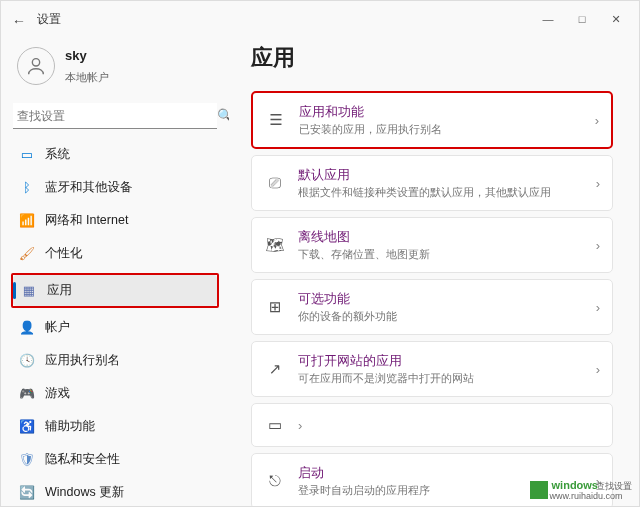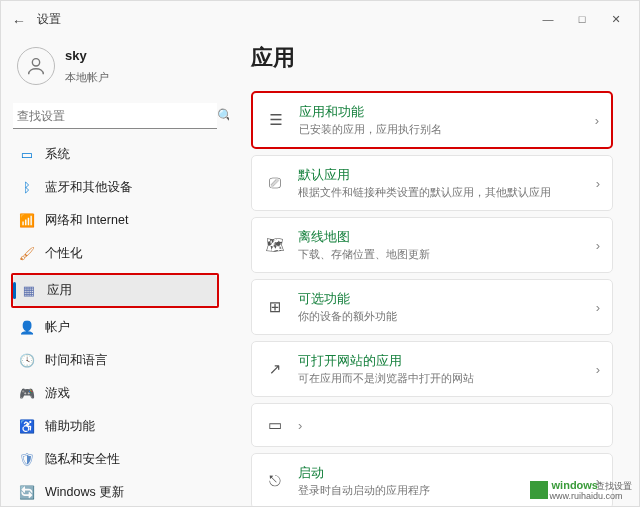--- a/index.html
+++ b/index.html
@@ -26,21 +26,21 @@
     .nav-item.active::before { content: ""; position: absolute; left: 0; top: 7px; bottom: 7px; width: 3px; background: #0067c0; border-radius: 2px; }
     .nav-icon { width: 16px; height: 16px; display: flex; align-items: center; justify-content: center; font-size: 13px; }
     .nav-highlight { border: 2px solid #d60000; border-radius: 2px; margin: 2px 0; }
     .main { flex: 1; padding: 0 26px 10px 22px; overflow-y: auto; }
     .page-title { font-size: 22px; font-weight: 600; margin: 6px 0 18px 0; color: #222; }
     .cards { display: flex; flex-direction: column; gap: 6px; }
     .card { background: #fff; border: 1px solid #e4e4e4; border-radius: 5px; display: flex; align-items: center; padding: 10px 12px; cursor: pointer; gap: 12px; }
     .card.highlight { border: 2px solid #d60000; }
     .card-icon { width: 22px; height: 22px; display: flex; align-items: center; justify-content: center; color: #555; font-size: 15px; }
     .card-body { flex: 1; }
-    .card-title { font-size: 13px; color: #15803d; }
+    .card-title { font-size: 13px; color: #701a75; }
     .card-sub { font-size: 11px; color: #777; margin-top: 1px; }
     .chev { color: #888; font-size: 13px; }
     .watermark { position: absolute; right: 8px; bottom: 6px; display: flex; align-items: center; gap: 4px; font-size: 11px; font-weight: 700; }
     .watermark .logo { width: 18px; height: 18px; background: #3a9b3a; position: relative; }
     .watermark .a { color: #3a9b3a; }
     .watermark .b { color: #666; font-weight: 400; font-size: 9px; margin-left: -2px; }
   </style>
 </head>
 <body>
 
@@ -93,21 +93,21 @@
             <span class="nav-icon" style="color:#5a6fae">▦</span>
             <span>应用</span>
           </div>
         </div>
         <div class="nav-item">
           <span class="nav-icon" style="color:#666">👤</span>
           <span>帐户</span>
         </div>
         <div class="nav-item">
           <span class="nav-icon" style="color:#666">🕓</span>
-          <span>时间和语言</span>
+          <span>应用执行别名</span>
         </div>
         <div class="nav-item">
           <span class="nav-icon" style="color:#4a8">🎮</span>
           <span>游戏</span>
         </div>
         <div class="nav-item">
           <span class="nav-icon" style="color:#4a7fc4">♿</span>
           <span>辅助功能</span>
         </div>
         <div class="nav-item">

